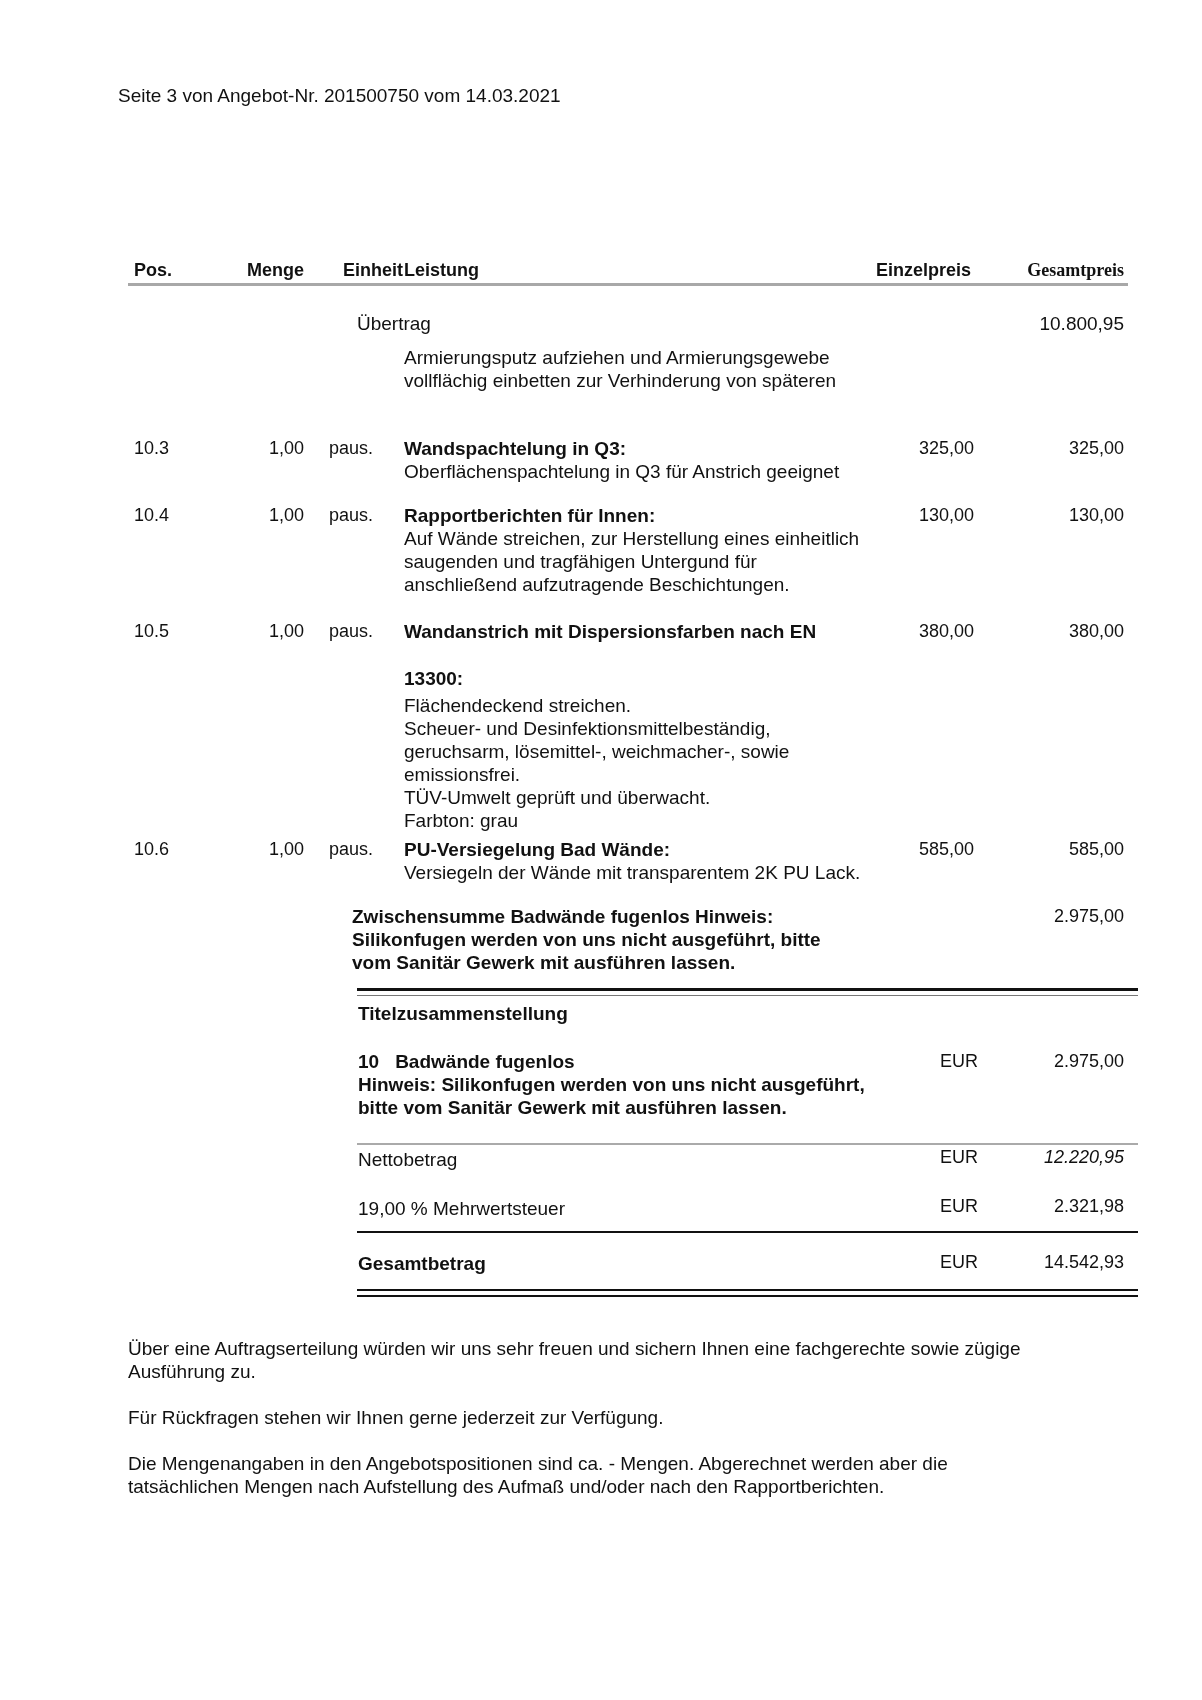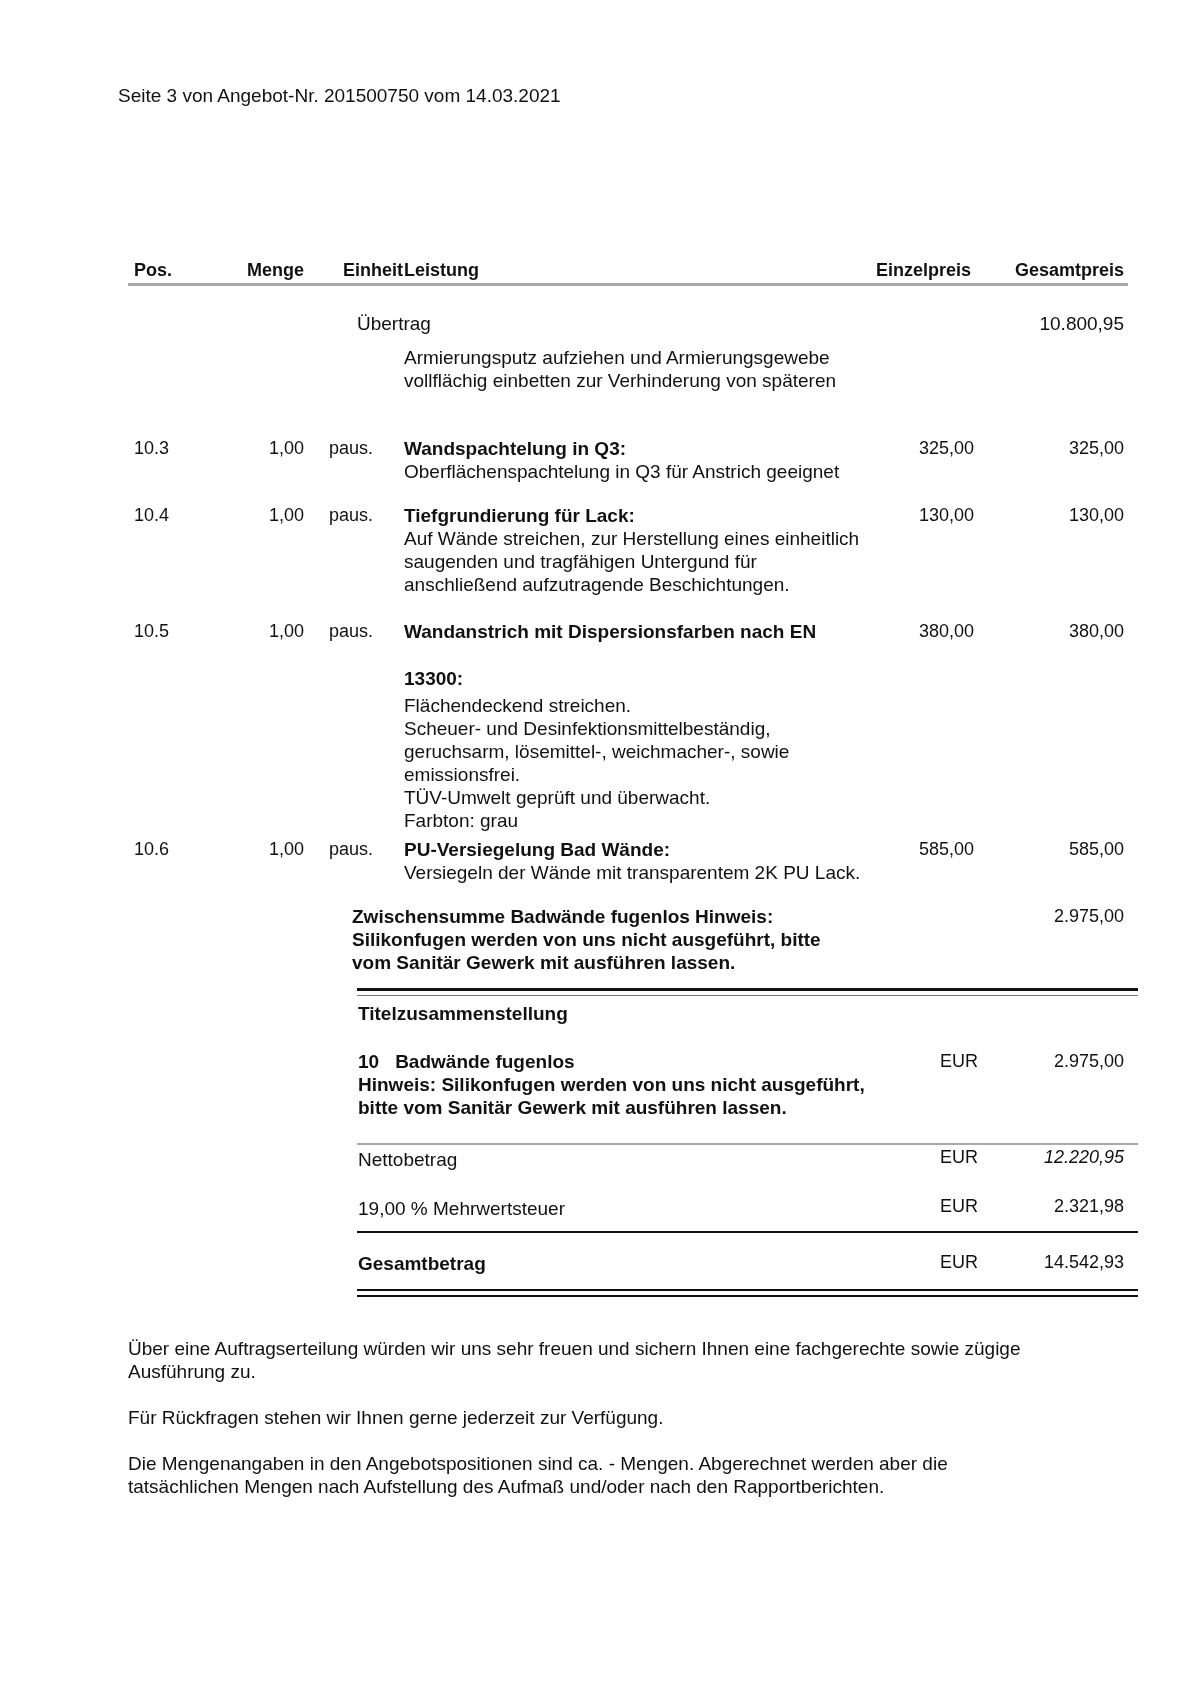--- a/index.html
+++ b/index.html
@@ -16,21 +16,21 @@
 <body>
 
 <div class="abs t" style="left:118px; top:84px; font-size:19px;text-align:center;">Seite 3 von Angebot-Nr. 201500750 vom 14.03.2021</div>
 
 <div>
   <div class="abs hdr" style="left:134px; top:260px;">Pos.</div>
   <div class="abs hdr r" style="left:200px; width:104px; top:260px;">Menge</div>
   <div class="abs hdr" style="left:343px; top:260px;">Einheit</div>
   <div class="abs hdr" style="left:404px; top:260px;">Leistung</div>
   <div class="abs hdr r" style="left:800px; width:171px; top:260px;">Einzelpreis</div>
-  <div class="abs hdr r" style="left:960px; width:164px; top:260px;">Gesamtpreis</div>
+  <div class="abs hdr r" style="left:960px; width:164px; top:260px;font-family:Liberation Serif, serif;">Gesamtpreis</div>
 </div>
 <div class="rule" style="left:128px; width:1000px; top:283px; border-top:3px solid #a8a8a8;"></div>
 
 <div class="abs t" style="left:357px; top:312px;">Übertrag</div>
 <div class="abs t r" style="left:960px; width:164px; top:312px;">10.800,95</div>
 <div class="abs" style="left:404px; top:346px;">
   <div class="t">Armierungsputz aufziehen und Armierungsgewebe</div>
   <div class="t">vollflächig einbetten zur Verhinderung von späteren</div>
 </div>
 
@@ -44,21 +44,21 @@
   </div>
   <div class="abs t r" style="left:800px; width:174px; top:437px; font-size:18px;">325,00</div>
   <div class="abs t r" style="left:960px; width:164px; top:437px; font-size:18px;">325,00</div>
 </div>
 
 <div>
   <div class="abs t" style="left:134px; top:504px; font-size:18px;">10.4</div>
   <div class="abs t r" style="left:200px; width:104px; top:504px; font-size:18px;">1,00</div>
   <div class="abs t" style="left:329px; top:504px; font-size:18px;">paus.</div>
   <div class="abs" style="left:404px; top:504px;">
-    <div class="t b">Tiefgrundierung für Lack:</div>
+    <div class="t b">Rapportberichten für Innen:</div>
     <div class="t">Auf Wände streichen, zur Herstellung eines einheitlich</div>
     <div class="t">saugenden und tragfähigen Untergund für</div>
     <div class="t">anschließend aufzutragende Beschichtungen.</div>
   </div>
   <div class="abs t r" style="left:800px; width:174px; top:504px; font-size:18px;">130,00</div>
   <div class="abs t r" style="left:960px; width:164px; top:504px; font-size:18px;">130,00</div>
 </div>
 
 <div>
   <div class="abs t" style="left:134px; top:620px; font-size:18px;">10.5</div>

